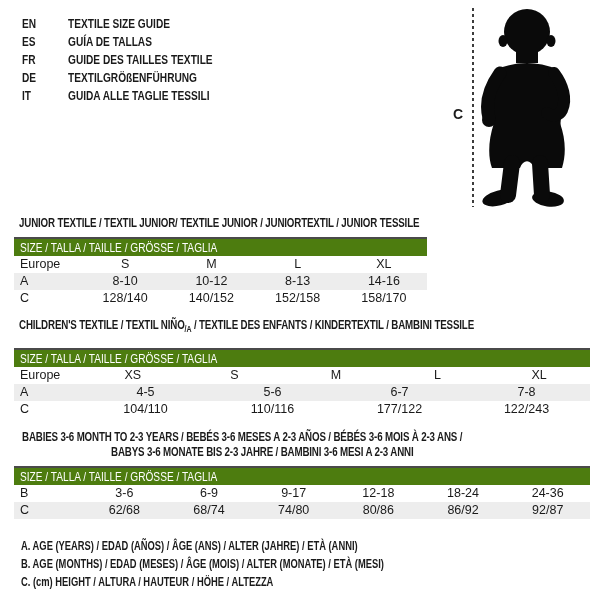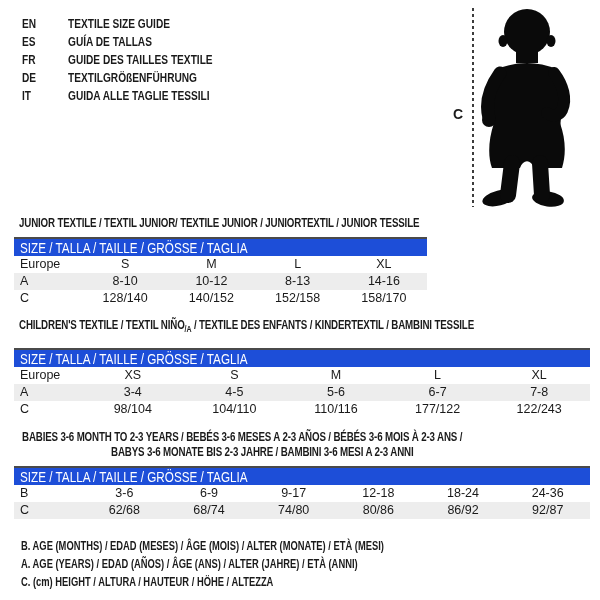--- a/index.html
+++ b/index.html
@@ -27,21 +27,21 @@
   .tsec{position:absolute;left:14px;}
   .tsec.t0{top:216px;width:413px;}
   .tsec.t1{top:318px;width:576px;}
   .tsec.t2{top:430px;width:576px;}
   .ttitle{font-weight:700;font-size:12.5px;line-height:15px;padding-left:5px;letter-spacing:-0.2px;text-align:center;}
   .ttitle .sub{font-size:9px;position:relative;top:3px;}
   .ttable{border-top:2px solid #4a4a4a;}
   .tsec.t0 .ttable{margin-top:6px;}
   .tsec.t1 .ttable{margin-top:14px;}
   .tsec.t2 .ttable{margin-top:6px;}
-  .thead{height:17px;line-height:17px;background:#1d4ed8;color:#ffffff;padding-left:6px;font-size:15px;}
+  .thead{height:17px;line-height:17px;background:#4d7c0f;color:#ffffff;padding-left:6px;font-size:13px;}
   .trow{display:flex;height:17px;line-height:17px;font-size:12.5px;}
   .trow.shaded{background:#ededed;}
   .tlabel{width:62px;padding-left:6px;}
   .tcell{flex:1;text-align:center;}
 
   
   .footnotes{position:absolute;left:14px;top:537px;padding-left:7px;}
   .fnote{font-weight:700;font-size:12px;line-height:18px;}
 </style>
 </head>
@@ -129,29 +129,27 @@
         <div class="trow">
           <span class="tlabel">Europe</span>
           <span class="tcell">XS</span>
           <span class="tcell">S</span>
           <span class="tcell">M</span>
           <span class="tcell">L</span>
           <span class="tcell">XL</span>
         </div>
         <div class="trow shaded">
           <span class="tlabel">A</span>
-          <span class="tcell">3-4</span>
           <span class="tcell">4-5</span>
           <span class="tcell">5-6</span>
           <span class="tcell">6-7</span>
           <span class="tcell">7-8</span>
         </div>
         <div class="trow">
           <span class="tlabel">C</span>
-          <span class="tcell">98/104</span>
           <span class="tcell">104/110</span>
           <span class="tcell">110/116</span>
           <span class="tcell">177/122</span>
           <span class="tcell">122/243</span>
         </div>
       </div>
     </div>
   <div class="tsec t2">
       <div class="ttitle"><span class="cond"><span>BABIES 3-6 MONTH TO 2-3 YEARS / BEBÉS 3-6 MESES A 2-3 AÑOS / BÉBÉS 3-6 MOIS À 2-3 ANS /</span></span><br><span class="cond"><span>BABYS 3-6 MONATE BIS 2-3 JAHRE / BAMBINI 3-6 MESI A 2-3 ANNI</span></span></div>
       <div class="ttable">
@@ -171,18 +169,18 @@
           <span class="tcell">68/74</span>
           <span class="tcell">74/80</span>
           <span class="tcell">80/86</span>
           <span class="tcell">86/92</span>
           <span class="tcell">92/87</span>
         </div>
       </div>
     </div>
 
   <div class="footnotes">
+      <div class="fnote"><span class="cond">A. AGE (YEARS) / EDAD (AÑOS) / ÂGE (ANS) / ALTER (JAHRE) / ETÀ (ANNI)</span></div>
       <div class="fnote"><span class="cond">B. AGE (MONTHS) / EDAD (MESES) / ÂGE (MOIS) / ALTER (MONATE) / ETÀ (MESI)</span></div>
-      <div class="fnote"><span class="cond">A. AGE (YEARS) / EDAD (AÑOS) / ÂGE (ANS) / ALTER (JAHRE) / ETÀ (ANNI)</span></div>
       <div class="fnote"><span class="cond">C. (cm) HEIGHT / ALTURA / HAUTEUR / HÖHE / ALTEZZA</span></div>
     </div>
 
 </div>
 
 </body></html>

